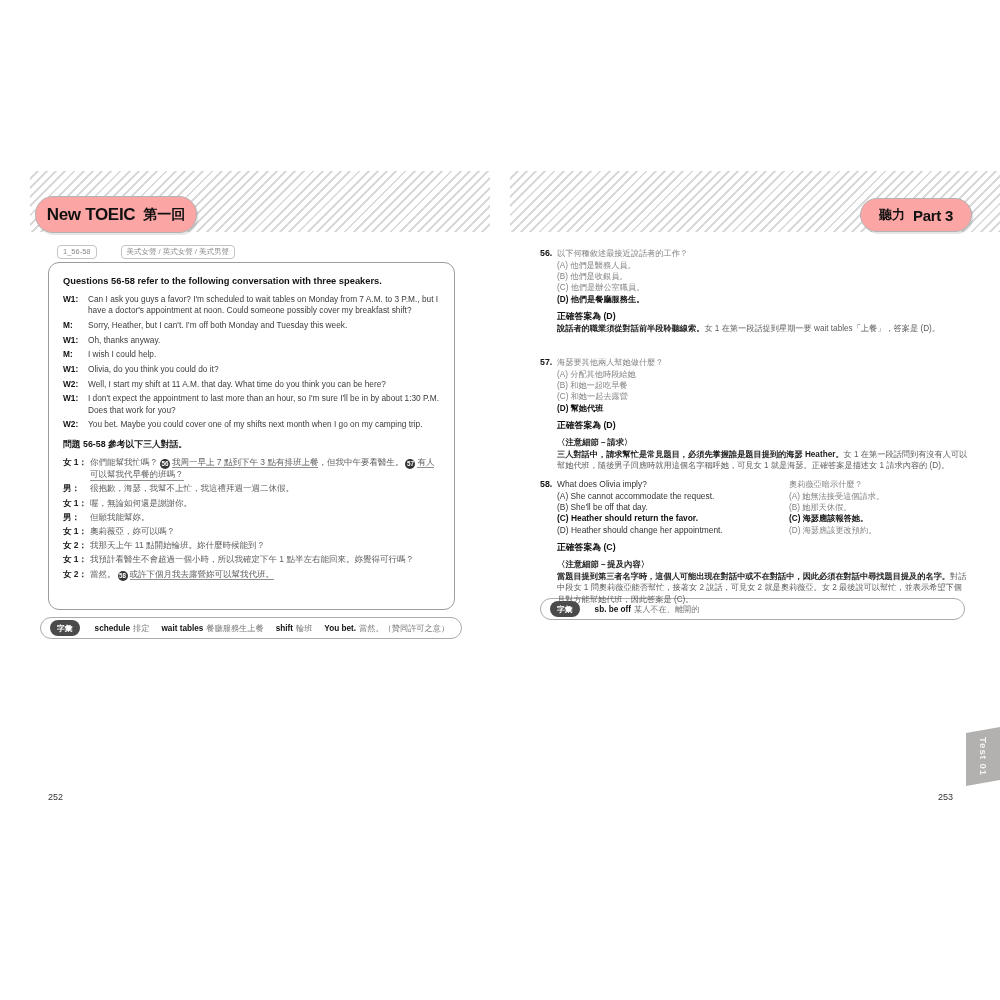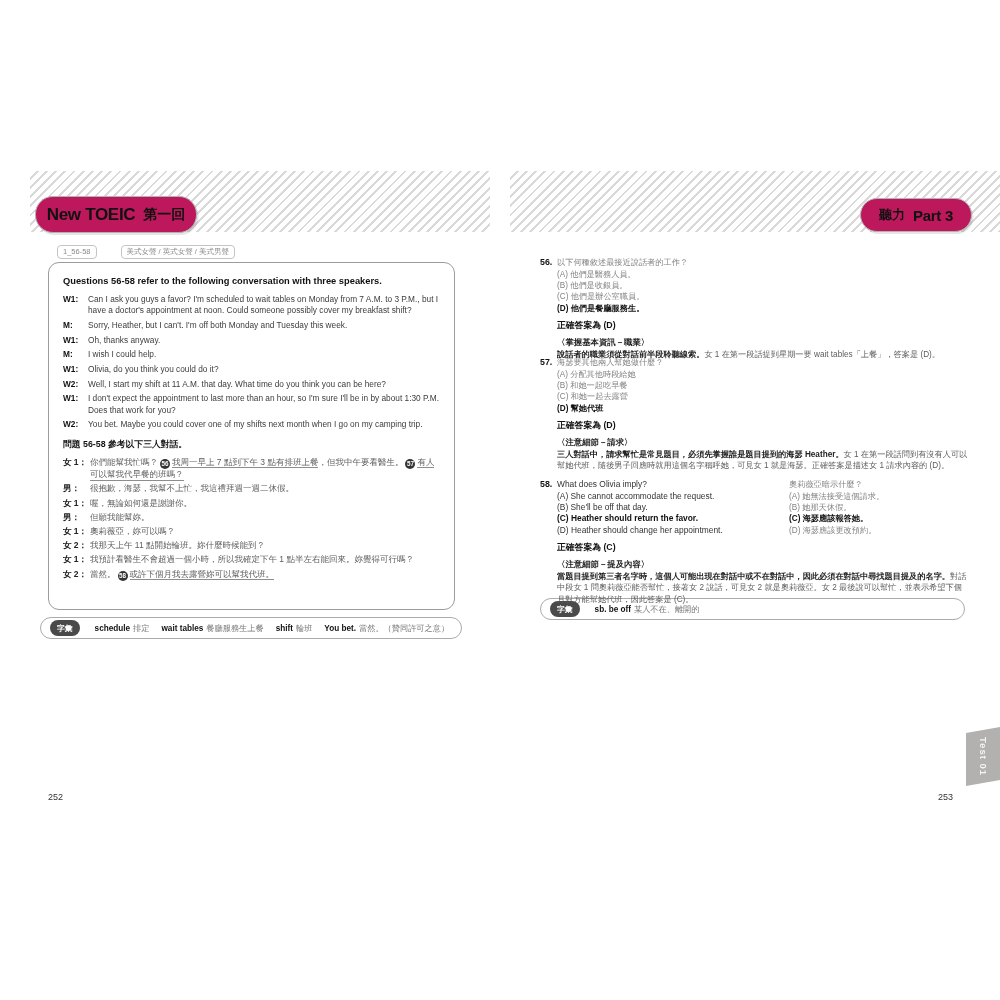--- a/index.html
+++ b/index.html
@@ -2,21 +2,21 @@
 <html><head>
 <meta charset="utf-8">
 <style>
   html,body{margin:0;padding:0;background:#fff;}
   body{width:1000px;height:1000px;position:relative;overflow:hidden;
        font-family:"Liberation Sans","DejaVu Sans",sans-serif;color:#222;}
   .band{position:absolute;top:171px;height:61px;
         background:repeating-linear-gradient(135deg,#ffffff 0 4.5px,#d9d9d9 4.5px 6.5px);}
   .band-left{left:30px;width:460px;}
   .band-right{left:510px;width:490px;}
-  .pill{position:absolute;background:#be185d;border:1px solid #b3b3b3;border-radius:18px;
+  .pill{position:absolute;background:#fca5a5;border:1px solid #b3b3b3;border-radius:18px;
         box-shadow:1.5px 2px 0 rgba(0,0,0,.10);display:flex;align-items:center;justify-content:center;gap:8px;}
   .pill-left{left:35px;top:196px;width:160px;height:35px;}
   .pill-right{left:860px;top:198px;width:110px;height:32px;}
   .pill .big-en{font-weight:bold;font-size:17px;letter-spacing:-.3px;color:#111;}
   .pill .big-zh{font-weight:bold;font-size:14px;color:#111;}
   .pill-right .big-zh{font-size:13px;}
   .pill-right .big-en{font-size:15px;}
 
   .tags{position:absolute;left:57px;top:245px;display:flex;gap:24px;}
   .tag{border:1px solid #c4c4c4;border-radius:4px;font-size:7.5px;color:#8a8a8a;
@@ -40,21 +40,21 @@
   .vocab{position:absolute;box-sizing:border-box;border:1px solid #ababab;border-radius:11px;height:22px;
          display:flex;align-items:center;padding:0 9px;gap:15px;background:#fff;white-space:nowrap;overflow:hidden;}
   .vocab-left{left:40px;top:617px;width:422px;}
   .vocab-right{left:540px;top:598px;width:425px;}
   .vlabel{background:#4a4a4a;color:#fff;border-radius:9px;padding:2.5px 7px;font-size:7.8px;font-weight:bold;flex:none;}
   .vitem{font-size:8.2px;}
   .vitem .term{font-weight:bold;color:#111;}
   .vitem .def{color:#777;margin-left:3px;}
 
   .qblock{position:absolute;left:540px;width:428px;}
-  #qb-0{top:257px;} #qb-1{top:357px;} #qb-2{top:479px;}
+  #qb-0{top:248px;} #qb-1{top:357px;} #qb-2{top:479px;}
   .qhead{display:flex;}
   .qnum{width:17px;flex:none;font-weight:bold;font-size:8.8px;color:#111;line-height:11.3px;}
   .qen{width:232px;flex:none;font-size:8.4px;line-height:11.3px;color:#333;}
   .qzh{flex:1;font-size:8.2px;line-height:11.3px;color:#838383;}
   .qtext{margin-bottom:.5px;}
   .opt.correct,.optz.correct{font-weight:bold;color:#111;}
   .ans{margin:6px 0 0 17px;font-weight:bold;font-size:8.8px;color:#111;}
   .skill{margin:5px 0 1px 17px;font-weight:bold;font-size:8.4px;color:#222;}
   .expl{margin-left:17px;font-size:8.2px;line-height:11.3px;color:#5d5d5d;}
   .pline{margin:3px 0 0 17px;font-size:8.2px;color:#444;}
@@ -184,21 +184,20 @@
       <div class="qnum">56.</div>
       <div class="qzh">
         <div class="qtext">以下何種敘述最接近說話者的工作？</div>
         <div class="optz">(A) 他們是醫務人員。</div>
         <div class="optz">(B) 他們是收銀員。</div>
         <div class="optz">(C) 他們是辦公室職員。</div>
         <div class="optz correct">(D) 他們是餐廳服務生。</div>
       </div>
     </div>
     <div class="ans">正確答案為 (D)</div>
-    <div class="skill">〈掌握基本資訊－職業〉</div>
     <div class="expl"><span class="b">說話者的職業須從對話前半段聆聽線索。</span><span>女 1 在第一段話提到星期一要 wait tables「上餐」，答案是 (D)。</span></div>
   </div>
 <div class="qblock" id="qb-1">
     <div class="qhead">
       <div class="qnum">57.</div>
       <div class="qzh">
         <div class="qtext">海瑟要其他兩人幫她做什麼？</div>
         <div class="optz">(A) 分配其他時段給她</div>
         <div class="optz">(B) 和她一起吃早餐</div>
         <div class="optz">(C) 和她一起去露營</div>

